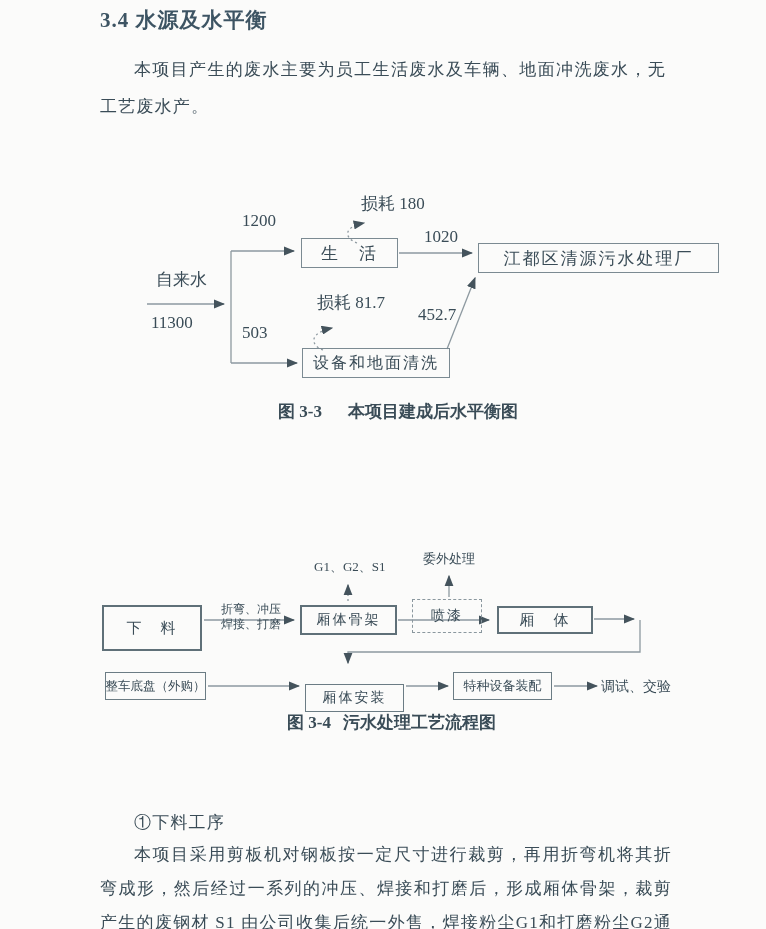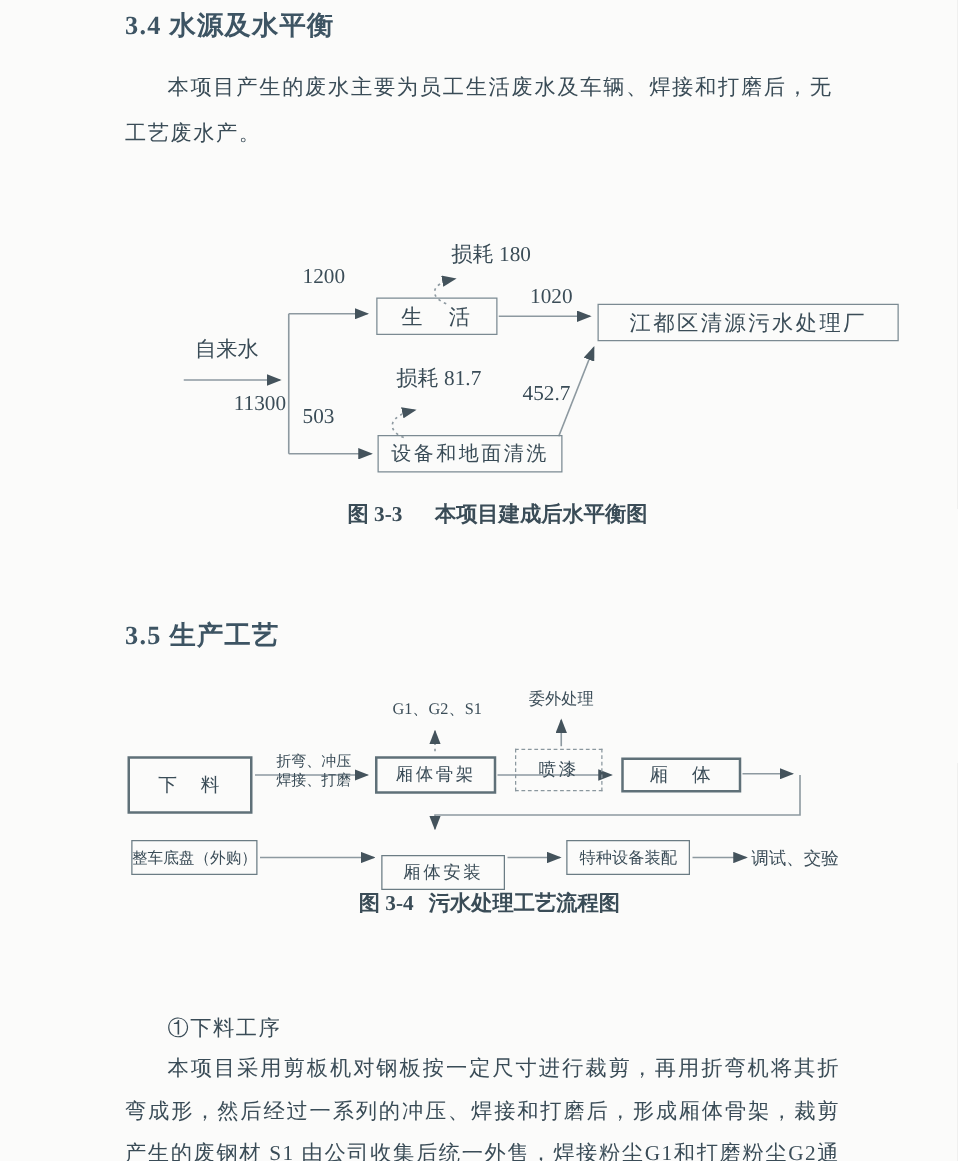--- a/index.html
+++ b/index.html
@@ -65,25 +65,25 @@
       <path d="M594,619 L634,619" marker-end="url(#arw)"></path>
       <path d="M640,620 L640,652 L348,652 L348,663" marker-end="url(#arw)"></path>
       <path d="M208,686 L299,686" marker-end="url(#arw)"></path>
       <path d="M406,686 L448,686" marker-end="url(#arw)"></path>
       <path d="M554,686 L597,686" marker-end="url(#arw)"></path>
     </g>
   </svg>
 
   <h1 class="sec abs" style="left:100px;top:6px;">3.4 水源及水平衡</h1>
 
-  <p class="body indent abs" style="left:100px;top:51px;width:566px;">本项目产生的废水主要为员工生活废水及车辆、焊接和打磨后，无工艺废水产。</p>
+  <p class="body indent abs" style="left:100px;top:51px;width:566px;">本项目产生的废水主要为员工生活废水及车辆、地面冲洗废水，无工艺废水产。</p>
 
   <div>
     <span class="fig-label abs" style="left:156px;top:268px;">自来水</span>
-    <span class="fig-label abs" style="left:151px;top:313px;margin-left:36px;">11300</span>
+    <span class="fig-label abs" style="left:151px;top:313px;">11300</span>
     <span class="fig-label abs" style="left:242px;top:211px;">1200</span>
     <span class="fig-label abs" style="left:242px;top:323px;">503</span>
 
     <div class="fbox b1" style="left:301px;top:238px;width:97px;height:30px;font-size:17px;">
       <span class="bt">生　活</span>
     </div>
     <span class="fig-label abs" style="left:361px;top:192px;">损耗 180</span>
     <span class="fig-label abs" style="left:424px;top:227px;">1020</span>
 
     <div class="fbox b1" style="left:478px;top:243px;width:241px;height:30px;font-size:17px;">
@@ -95,21 +95,20 @@
 
     <div class="fbox b1" style="left:302px;top:348px;width:148px;height:30px;font-size:16px;">
       <span class="bt">设备和地面清洗</span>
     </div>
 
     <div class="caption abs" style="left:278px;top:400px;">
       <span class="cap-label">图 3-3</span><span>本项目建成后水平衡图</span>
     </div>
   </div>
 
-  <h1 class="sec abs" style="left:100px;top:494px;">3.5 生产工艺</h1>
 
   <div>
     <div class="fbox b2" style="left:102px;top:605px;width:100px;height:46px;font-size:15px;">
       <span class="bt">下　料</span>
     </div>
 
     <div class="fig-label tiny abs" style="left:219px;top:602px;width:64px;">
       <div>折弯、冲压</div>
       <div>焊接、打磨</div>
     </div>

